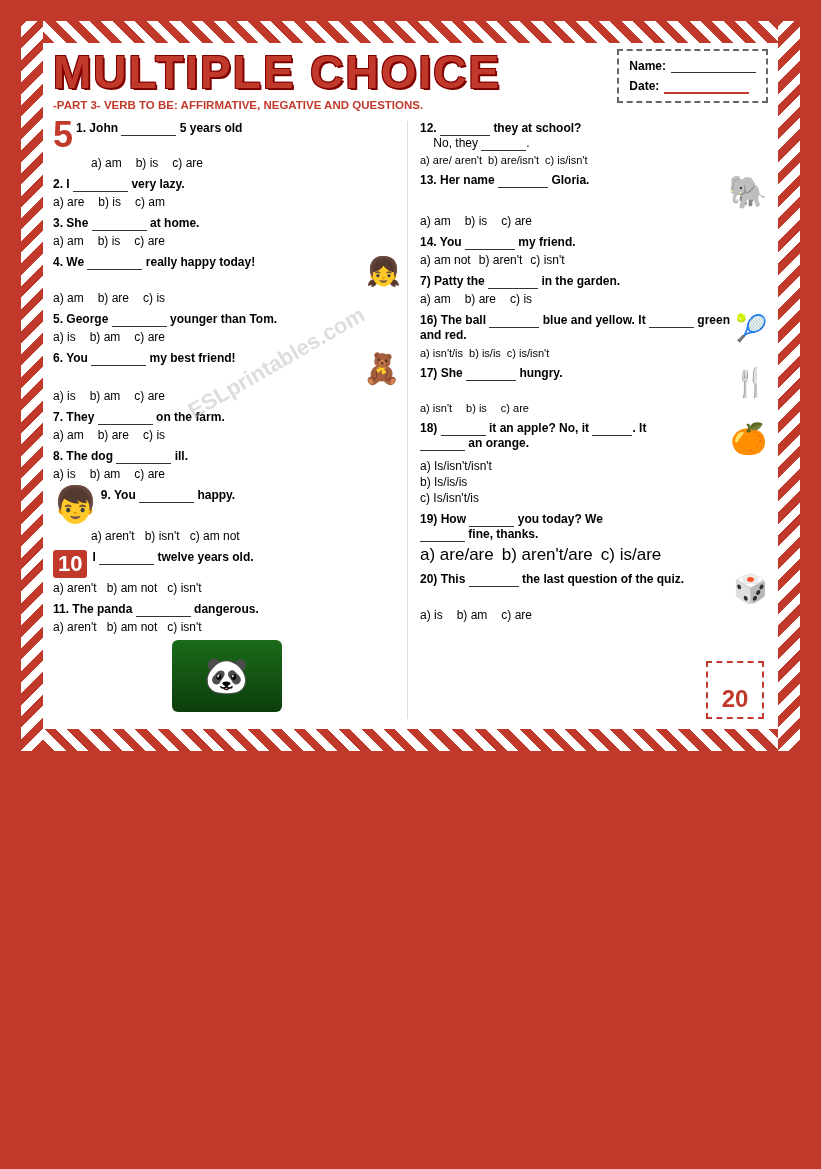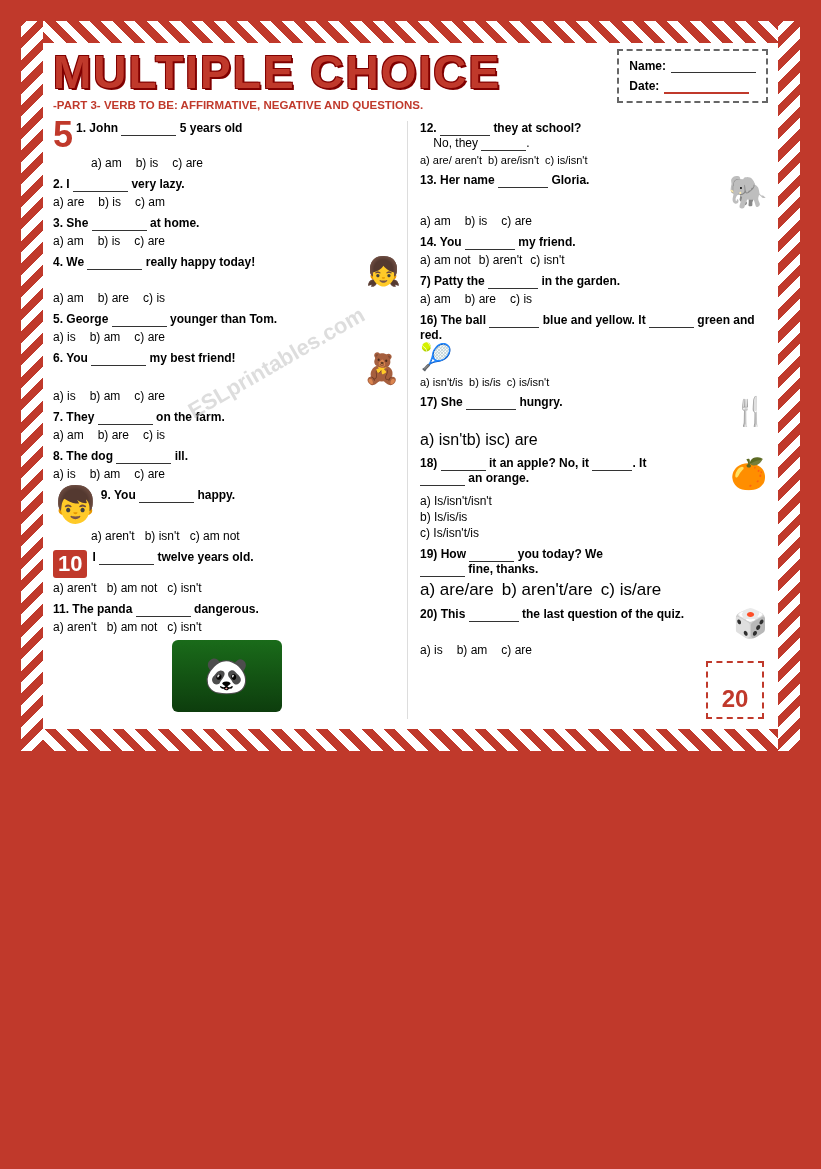--- a/index.html
+++ b/index.html
@@ -268,37 +268,37 @@
             <div style="margin-bottom:7px; font-size:12px;">
               <div><strong>7) Patty the</strong> <span style="display:inline-block;min-width:50px;border-bottom:1px solid #333;">&nbsp;</span> <strong>in the garden.</strong></div>
               <div style="display:flex; gap:14px; margin-top:3px; font-size:12px;">
                 <span>a) am</span>
                 <span>b) are</span>
                 <span>c) is</span>
               </div>
             </div>
 
             <div style="margin-bottom:7px; font-size:12px;">
-              <div style="display:flex; align-items:flex-start; justify-content:center;flex-direction:column;">
+              <div style="display:flex; align-items:flex-start; justify-content:center;">
                 <span><strong>16) The ball</strong> <span style="display:inline-block;min-width:50px;border-bottom:1px solid #333;">&nbsp;</span> <strong>blue and yellow. It</strong> <span style="display:inline-block;min-width:45px;border-bottom:1px solid #333;">&nbsp;</span> <strong>green and red.</strong></span>
                 <span style="font-size:26px;">🎾</span>
               </div>
               <div style="display:flex; gap:6px; margin-top:3px; font-size:11px; flex-wrap:wrap;">
                 <span>a) isn't/is</span>
                 <span>b) is/is</span>
                 <span>c) is/isn't</span>
               </div>
             </div>
 
             <div style="margin-bottom:7px; font-size:12px;">
               <div style="display:flex; align-items:flex-start; justify-content:space-between;">
                 <span><strong>17) She</strong> <span style="display:inline-block;min-width:50px;border-bottom:1px solid #333;">&nbsp;</span> <strong>hungry.</strong></span>
                 <span style="font-size:28px;">🍴</span>
               </div>
-              <div style="display:flex; margin-top:3px; font-size:16px;">
+              <div style="display:flex; gap:14px; margin-top:3px; font-size:11px;">
                 <span>a) isn't</span>
                 <span>b) is</span>
                 <span>c) are</span>
               </div>
             </div>
 
             <div style="margin-bottom:7px; font-size:12px;">
               <div style="display:flex; align-items:flex-start; justify-content:space-between;gap:46px;">
                 <span><strong>18)</strong> <span style="display:inline-block;min-width:45px;border-bottom:1px solid #333;">&nbsp;</span> <strong>it an apple? No, it</strong> <span style="display:inline-block;min-width:40px;border-bottom:1px solid #333;">&nbsp;</span><strong>. It</strong> <span style="display:inline-block;min-width:45px;border-bottom:1px solid #333;">&nbsp;</span> <strong>an orange.</strong></span>
                 <span style="font-size:30px;">🍊</span>

